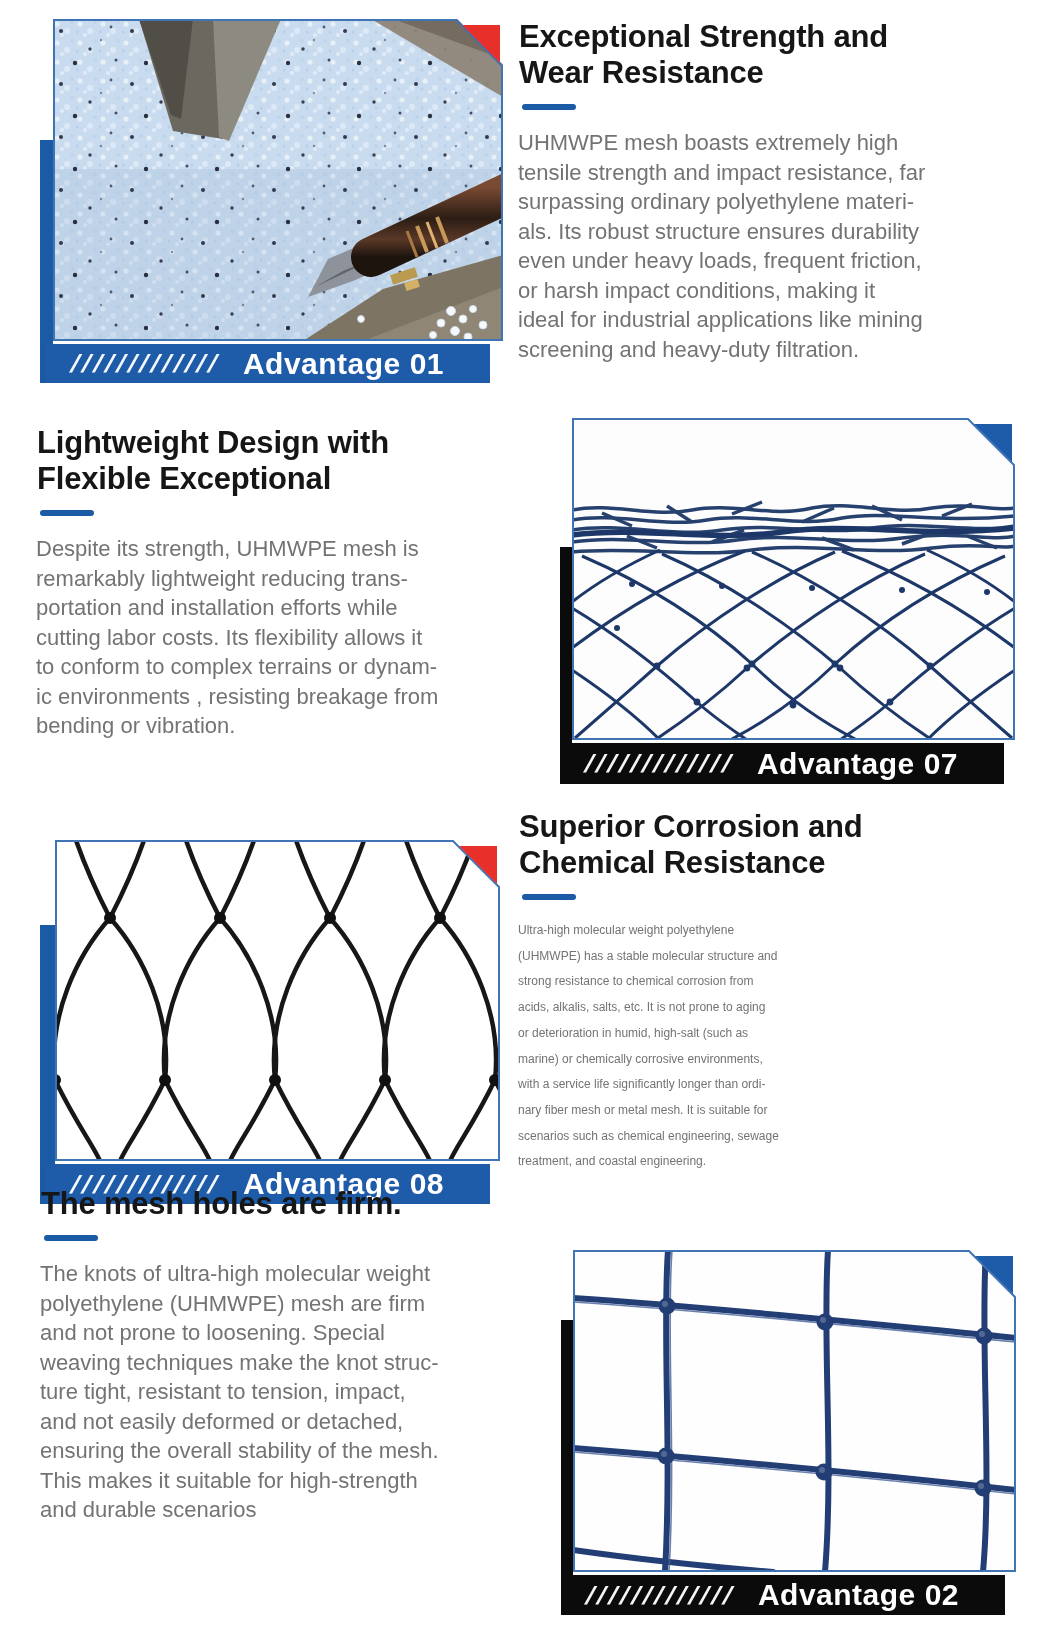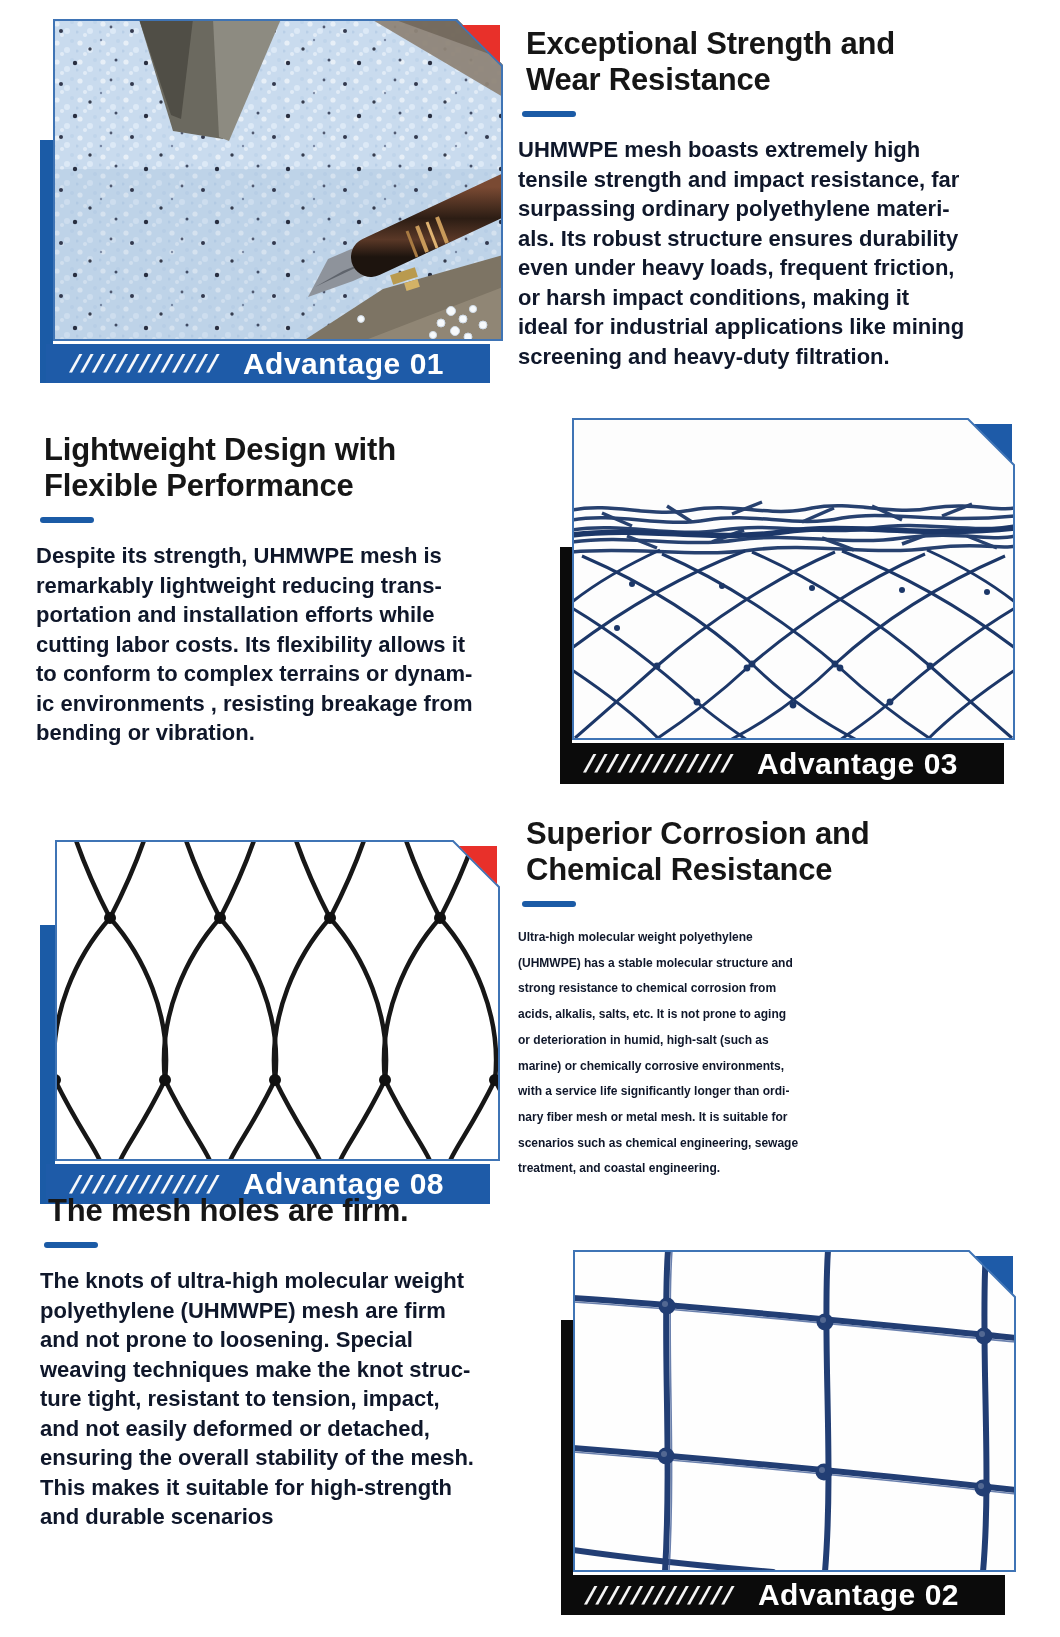--- a/index.html
+++ b/index.html
@@ -1,24 +1,24 @@
 <!DOCTYPE html>
 <html><head>
 <meta charset="utf-8">
 <style>
   html,body{margin:0;padding:0;background:#ffffff;}
   .canvas{position:relative;width:1060px;height:1637px;background:#fff;overflow:hidden;
           font-family:"Liberation Sans",sans-serif;}
 
   
   .text-block{position:absolute;}
-  .text-block h2{margin:8px;font-size:31px;line-height:36px;font-weight:700;color:#161616;
+  .text-block h2{margin:1px;font-size:31px;line-height:36px;font-weight:700;color:#161616;
                  letter-spacing:-0.2px;white-space:pre-line;}
   .underline{width:54px;height:6px;border-radius:3px;background:#1b5ba6;margin:13px 0 0 4px;}
-  .text-block p{margin:18px 0 0;font-size:22px;line-height:29.5px;color:#0f172a;white-space:pre-line;font-weight:bold;}
+  .text-block p{margin:18px 0 0;font-size:22px;line-height:29.5px;color:#737373;white-space:pre-line;}
   .s1{left:518px;top:18px;width:520px;}
   .s2{left:36px;top:424px;width:520px;}
   .s3{left:518px;top:808px;width:522px;}
   .s3 p{font-size:12px;line-height:25.7px;}
   .s4{left:40px;top:1185px;width:518px;}
 
   
   .photo{position:absolute;background:#fff;
          clip-path:polygon(0 0,calc(100% - 46px) 0,100% 46px,100% 100%,0 100%);}
   .photo svg.art{position:absolute;left:0;top:0;width:100%;height:100%;display:block;}
@@ -127,21 +127,21 @@
 surpassing ordinary polyethylene materi-
 als. Its robust structure ensures durability
 even under heavy loads, frequent friction,
 or harsh impact conditions, making it
 ideal for industrial applications like mining
 screening and heavy-duty filtration.</p>
   </div>
 
   <div class="text-block s2">
     <h2>Lightweight Design with
-Flexible Performance</h2>
+Flexible Exceptional</h2>
     <div class="underline"></div>
     <p>Despite its strength, UHMWPE mesh is
 remarkably lightweight  reducing trans-
 portation and installation efforts while
 cutting labor costs. Its flexibility allows it
 to conform to complex terrains or dynam-
 ic environments , resisting breakage from
 bending or vibration.</p>
   </div>
 
@@ -195,21 +195,21 @@
     </svg>
   </div>
   <svg class="frame" style="left:572px;top:418px;" width="443" height="322" viewBox="0 0 443 322">
     <path d="M1,1 H396 L442,47 V321 H1 Z" fill="none" stroke="#3f74b5" stroke-width="2"></path>
   </svg>
   <svg class="tri" style="left:974px;top:424px;" width="38" height="38" viewBox="0 0 38 38">
     <polygon points="0,0 38,0 38,38" fill="#1e5ba8"></polygon>
   </svg>
   <div class="banner black" style="left:560px;top:743px;width:444px;height:41px;">
     <span class="hatch">/////////////</span>
-    <span class="blabel">Advantage 03</span>
+    <span class="blabel">Advantage 07</span>
   </div>
 
   <div class="text-block s3">
     <h2>Superior Corrosion and
 Chemical Resistance</h2>
     <div class="underline"></div>
     <p>Ultra-high molecular weight polyethylene
 (UHMWPE) has a stable molecular structure and
 strong resistance to chemical corrosion from
 acids, alkalis, salts, etc. It is not prone to aging

